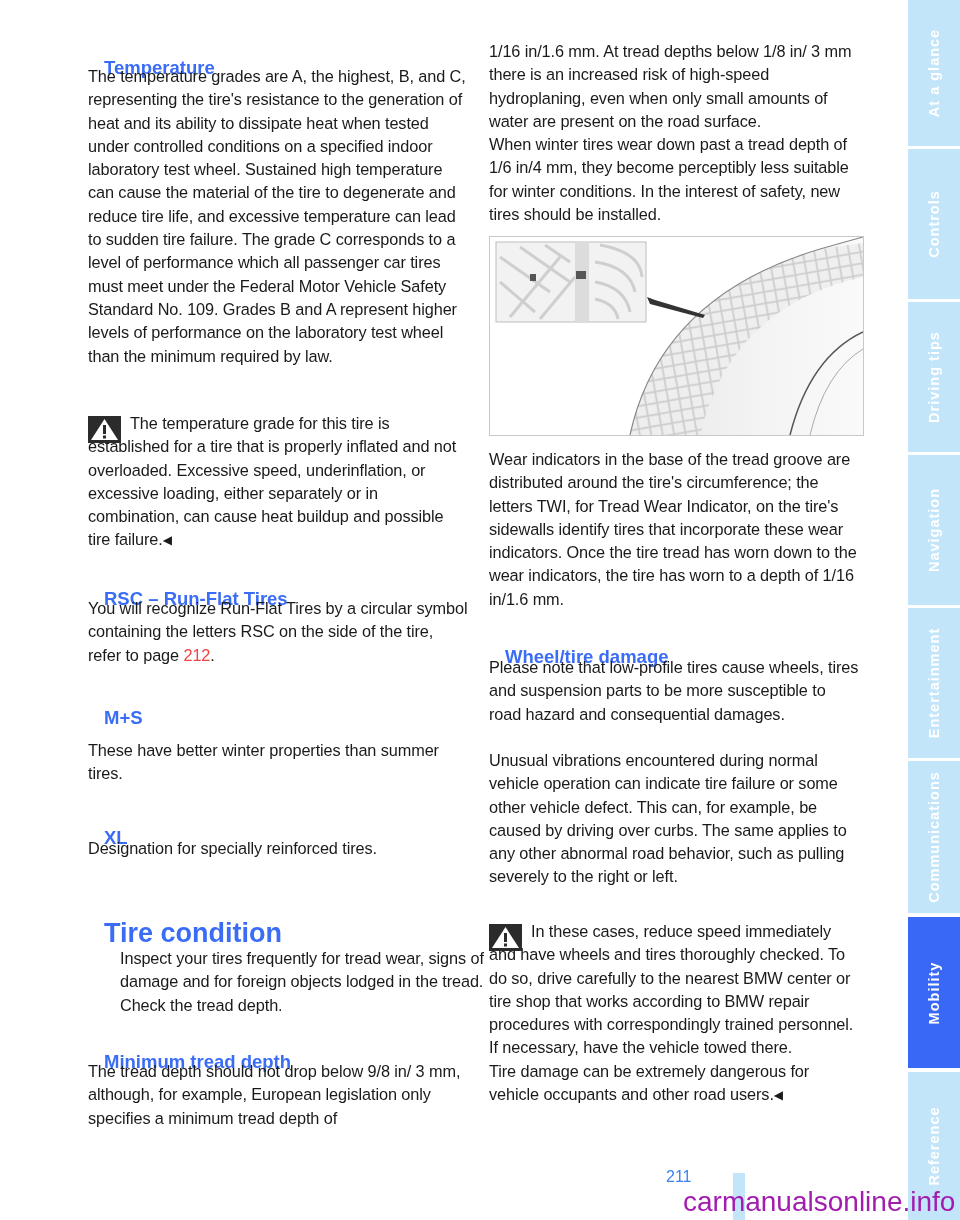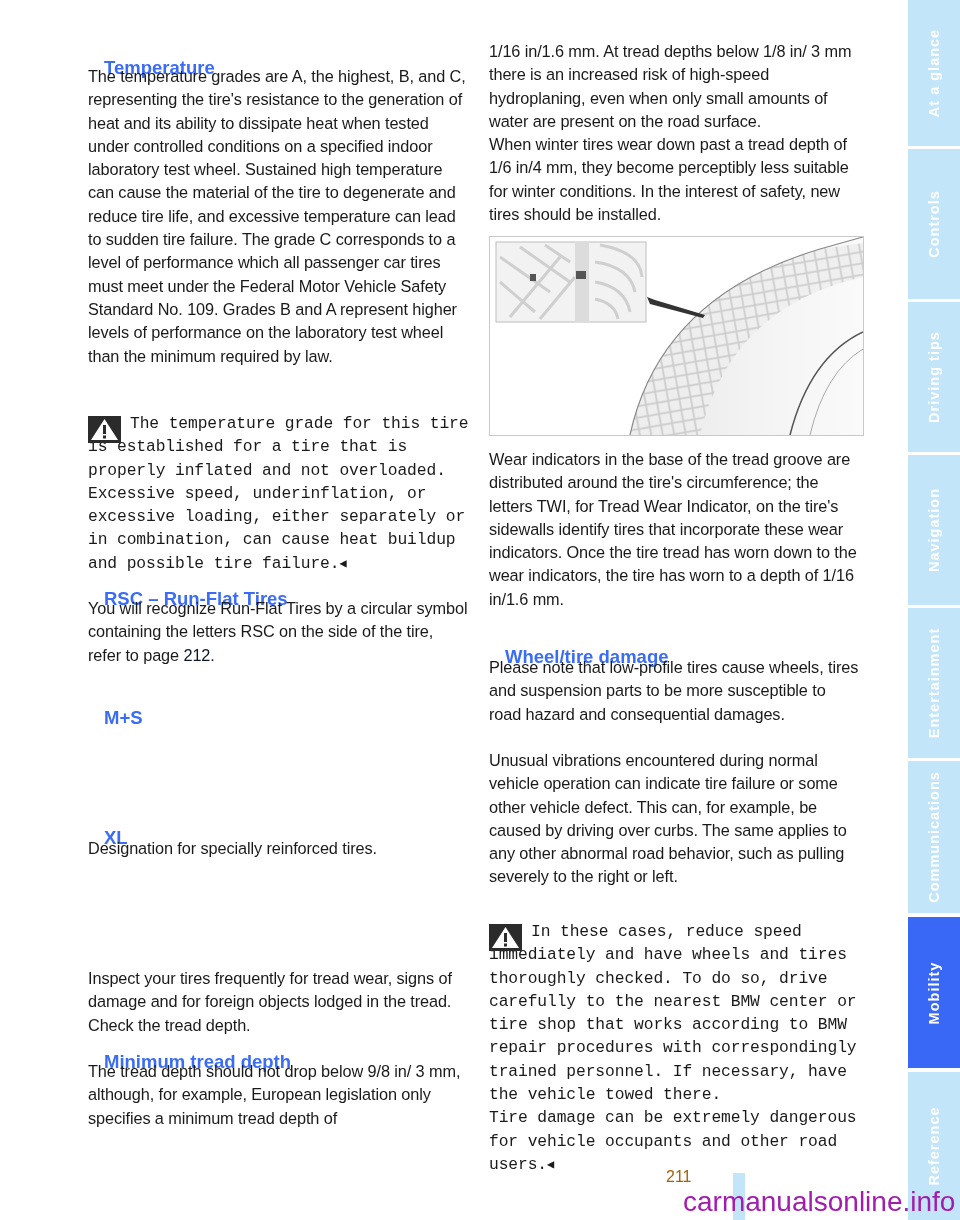--- a/index.html
+++ b/index.html
@@ -9,22 +9,22 @@
       font-family: "Liberation Sans", "DejaVu Sans", sans-serif;
     }
     .col { position: absolute; top: 0; width: 382px; }
     .col-left { left: 88px; }
     .col-right { left: 489px; width: 372px; }
     p { margin: 0; font-size: 16.3px; line-height: 23.3px; letter-spacing: -0.1px; }
     h2, h3, h1 { margin: 16px; color: #3a6cf6; font-weight: bold; }
     h1 { font-size: 27px; line-height: 32px; }
     h3 { font-size: 18.5px; line-height: 24px; }
     .abs { position: absolute; }
-    .link { color: #0f172a; }
-    .warn { position: relative; font-family: Liberation Mono, monospace; }
+    .link { color: #ef4444; }
+    .warn { position: relative; }
     .warn-icon {
       position: absolute; left: 0; top: 4px; width: 33px; height: 27px;
       background: #2b2b2b; display: block;
     }
     .warn-icon svg { display: block; }
     .end-mark { font-size: 12px; vertical-align: 1px; }
 
     
     .figure {
       position: absolute; left: 489px; top: 236px; width: 373px; height: 198px;
@@ -36,21 +36,21 @@
     .tab {
       position: absolute; left: 0; width: 52px; background: #c3e5fa;
       display: flex; align-items: center; justify-content: center;
     }
     .tab span {
       display: inline-block; transform: rotate(-90deg); white-space: nowrap;
       color: #ffffff; font-weight: bold; font-size: 14.5px; letter-spacing: 1px;
     }
     .tab.active { background: #3868f5; }
 
-    .page-num { position: absolute; left: 666px; top: 1168px; font-size: 16px; color: #a16207; }
+    .page-num { position: absolute; left: 666px; top: 1168px; font-size: 16px; color: #3b82f6; }
     .page-bar { position: absolute; left: 733px; top: 1173px; width: 12px; height: 47px; background: #c3e5fa; }
     .watermark {
       position: absolute; left: 683px; top: 1186px; font-size: 28px; color: #a21caf;
       letter-spacing: 0px; white-space: nowrap;
     }
   </style>
 </head>
 <body>
 
 <div class="col col-left">
@@ -69,25 +69,27 @@
       <span>The temperature grade for this tire is established for a tire that is properly inflated and not overloaded. Excessive speed, underinflation, or excessive loading, either separately or in combination, can cause heat buildup and possible tire failure.</span><span class="end-mark">◀</span>
     </p>
   </div>
 
   <h3 class="abs" style="top:571px;">RSC – Run-Flat Tires</h3>
   <p class="abs" style="top:597px; width:382px;">
     <span>You will recognize Run-Flat Tires by a circular symbol containing the letters RSC on the side of the tire, refer to page </span><span class="link">212</span><span>.</span>
   </p>
 
   <h3 class="abs" style="top:690px;">M+S</h3>
+  <p class="abs" style="top:739px; width:382px;">These have better winter properties than summer tires.</p>
 
   <h3 class="abs" style="top:810px;">XL</h3>
   <p class="abs" style="top:837px; width:382px;">Designation for specially reinforced tires.</p>
 
-  <p class="abs" style="top:967px; width:382px;">Inspect your tires frequently for tread wear, signs of damage and for foreign objects lodged in the tread. Check the tread depth.</p>
+  <h1 class="abs" style="top:901px;">Tire condition</h1>
+  <p class="abs" style="top:947px; width:382px;margin-left:32px;">Inspect your tires frequently for tread wear, signs of damage and for foreign objects lodged in the tread. Check the tread depth.</p>
 
   <h3 class="abs" style="top:1034px;">Minimum tread depth</h3>
   <p class="abs" style="top:1060px; width:382px;">The tread depth should not drop below 9/8 in/ 3 mm, although, for example, European legislation only specifies a minimum tread depth of</p>
 </div>
 
 <div class="col col-right">
   <p class="abs" style="top:40px; width:372px;">1/16 in/1.6 mm. At tread depths below 1/8 in/ 3 mm there is an increased risk of high-speed hydroplaning, even when only small amounts of water are present on the road surface.</p>
   <p class="abs" style="top:133px; width:372px;">When winter tires wear down past a tread depth of 1/6 in/4 mm, they become perceptibly less suitable for winter conditions. In the interest of safety, new tires should be installed.</p>
 </div>
 

